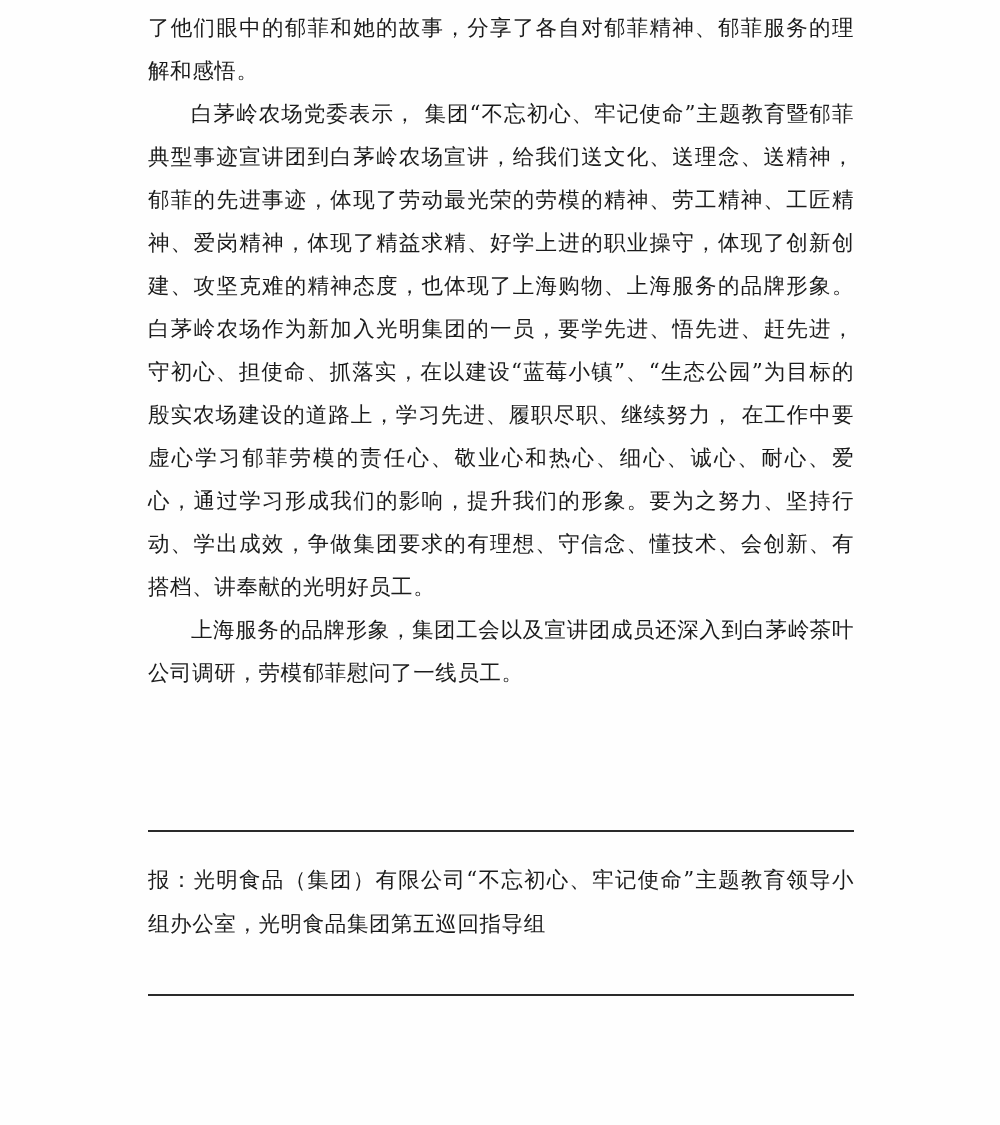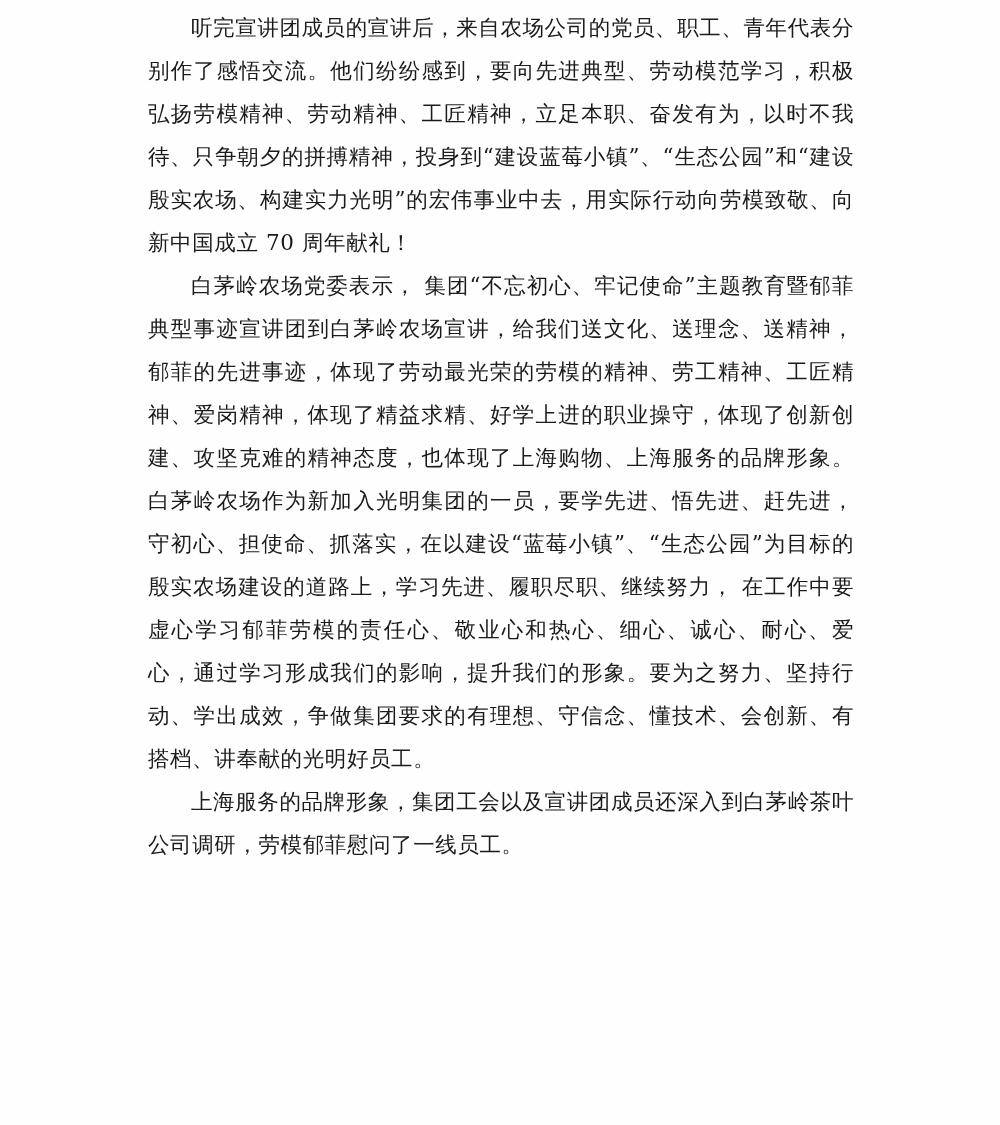--- a/index.html
+++ b/index.html
@@ -69,19 +69,24 @@
     margin-top: 22px;
   }
 </style>
 </head>
 <body>
 
 <div class="page">
 
   <div class="body-area">
     <div class="spacer-top"></div>
-    <p class="para indent">听完宣讲团成员的宣讲后，来自农场公司的党员、职工、青年代表分别作了感悟交流。他们纷纷感到，要向先进典型、劳动模范学习，积极弘扬劳模精神、劳动精神、工匠精神，立足本职、奋发有为，以时不我待、只争朝夕的拼搏精神，投身到“建设蓝莓小镇”、“生态公园”和“建设殷实农场、构建实力光明”的宏伟事业中去，用实际行动向劳模致敬、向新中国成立 70 周年献礼！</p>
+    <p class="para">了他们眼中的郁菲和她的故事，分享了各自对郁菲精神、郁菲服务的理解和感悟。</p>
     <p class="para indent">白茅岭农场党委表示， 集团“不忘初心、牢记使命”主题教育暨郁菲典型事迹宣讲团到白茅岭农场宣讲，给我们送文化、送理念、送精神，郁菲的先进事迹，体现了劳动最光荣的劳模的精神、劳工精神、工匠精神、爱岗精神，体现了精益求精、好学上进的职业操守，体现了创新创建、攻坚克难的精神态度，也体现了上海购物、上海服务的品牌形象。白茅岭农场作为新加入光明集团的一员，要学先进、悟先进、赶先进，守初心、担使命、抓落实，在以建设“蓝莓小镇”、“生态公园”为目标的殷实农场建设的道路上，学习先进、履职尽职、继续努力， 在工作中要虚心学习郁菲劳模的责任心、敬业心和热心、细心、诚心、耐心、爱心，通过学习形成我们的影响，提升我们的形象。要为之努力、坚持行动、学出成效，争做集团要求的有理想、守信念、懂技术、会创新、有搭档、讲奉献的光明好员工。</p>
     <p class="para indent">上海服务的品牌形象，集团工会以及宣讲团成员还深入到白茅岭茶叶公司调研，劳模郁菲慰问了一线员工。</p>
   </div>
 
+  <div class="footer-block">
+    <div class="rule"></div>
+    <p class="footer-text">报：光明食品（集团）有限公司“不忘初心、牢记使命”主题教育领导小组办公室，光明食品集团第五巡回指导组</p>
+    <div class="rule rule-bottom"></div>
+  </div>
 
 </div>
 
 </body></html>

